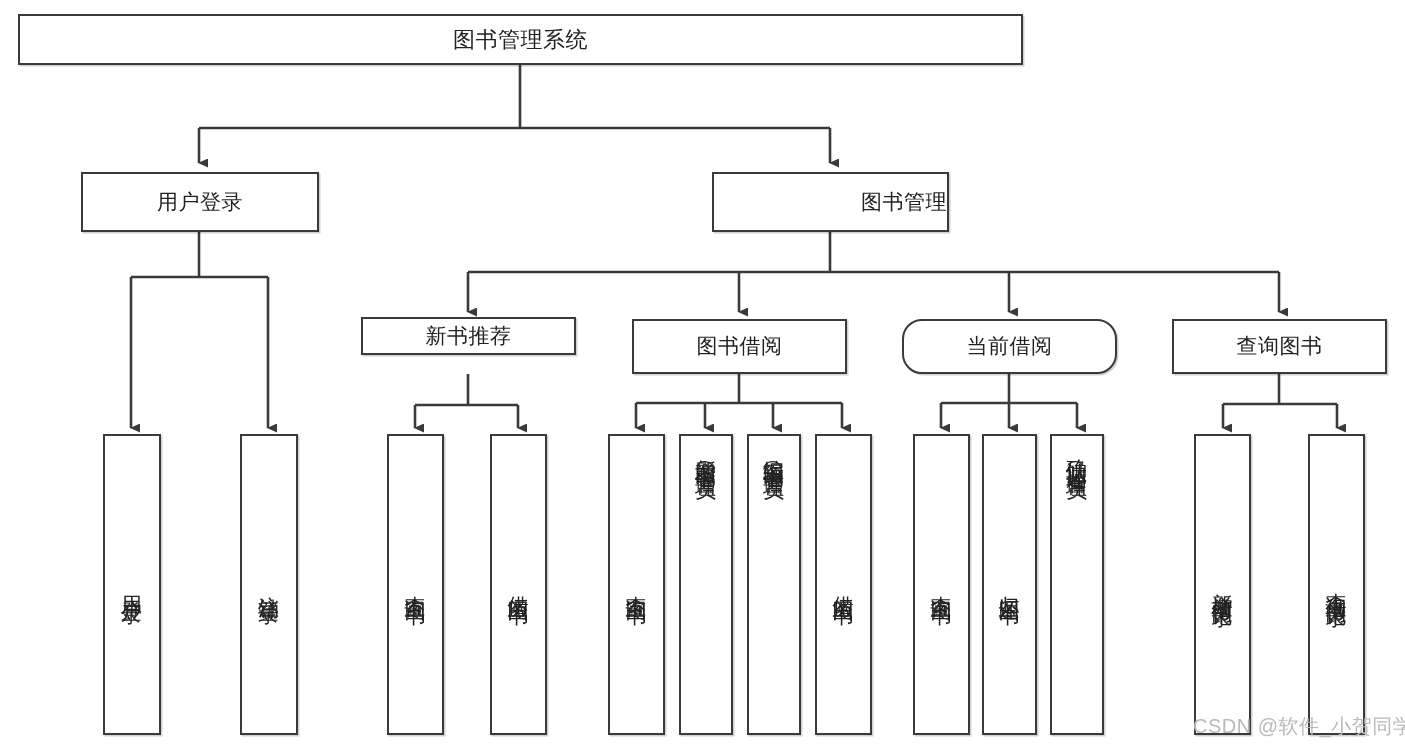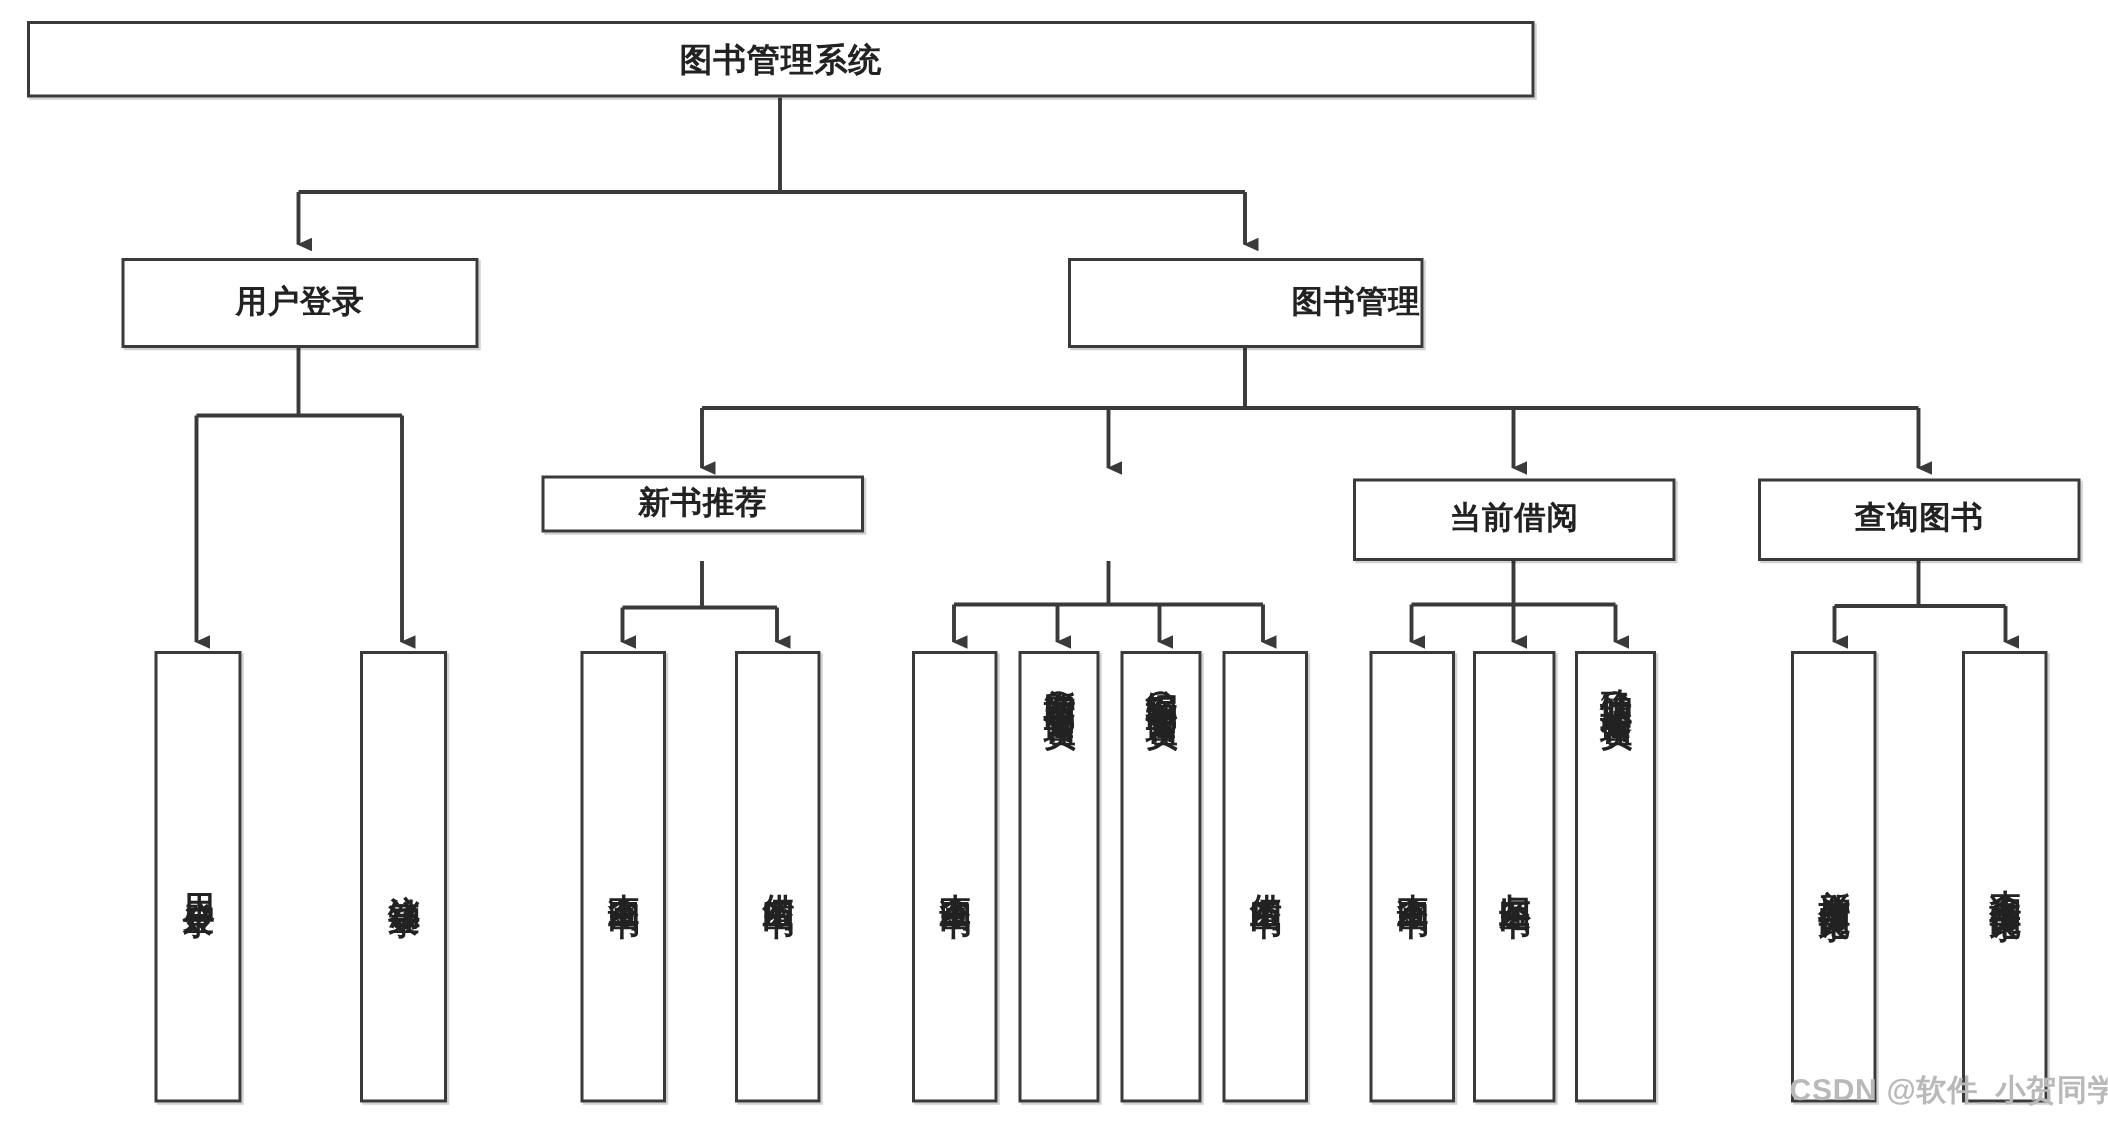--- a/index.html
+++ b/index.html
@@ -11,21 +11,20 @@
     width: 1405px;
     height: 747px;
     font-family: "Liberation Sans", "DejaVu Sans", sans-serif;
     overflow: hidden;
     position: relative;
   }
   #diagram-root {
     position: relative;
     width: 1405px;
     height: 747px;
-    font-weight: bold;
   }
   svg.connectors {
     position: absolute;
     left: 0;
     top: 0;
     width: 1405px;
     height: 747px;
     overflow: visible;
   }
   .node {
@@ -143,21 +142,24 @@
   <div class="node horizontal" style="left:81px; top:172px; width:238px; height:60px;">
     <span class="node-label">用户登录</span>
   </div>
   <div class="node horizontal" style="left:712px; top:172px; width:237px; height:60px;justify-content:flex-end;">
     <span class="node-label">图书管理</span>
   </div>
 
   <div class="node horizontal" style="left:361px; top:317px; width:215px; height:38px;">
     <span class="node-label">新书推荐</span>
   </div>
-  <div class="node horizontal" style="left:902px; top:319px; width:215px; height:55px;">
+  <div class="node horizontal" style="left:632px; top:319px; width:215px; height:55px;">
+    <span class="node-label">图书借阅</span>
+  </div>
+  <div class="node horizontal" style="left:902px; top:319px; width:215px; height:55px;border-radius:20px;">
     <span class="node-label">当前借阅</span>
   </div>
   <div class="node horizontal" style="left:1172px; top:319px; width:215px; height:55px;">
     <span class="node-label">查询图书</span>
   </div>
 
   <div class="node vertical centered" style="left:103px; top:434px; width:58px; height:301px;">
     <span class="node-label">用户登录</span>
   </div>
   <div class="node vertical centered" style="left:240px; top:434px; width:58px; height:301px;">

